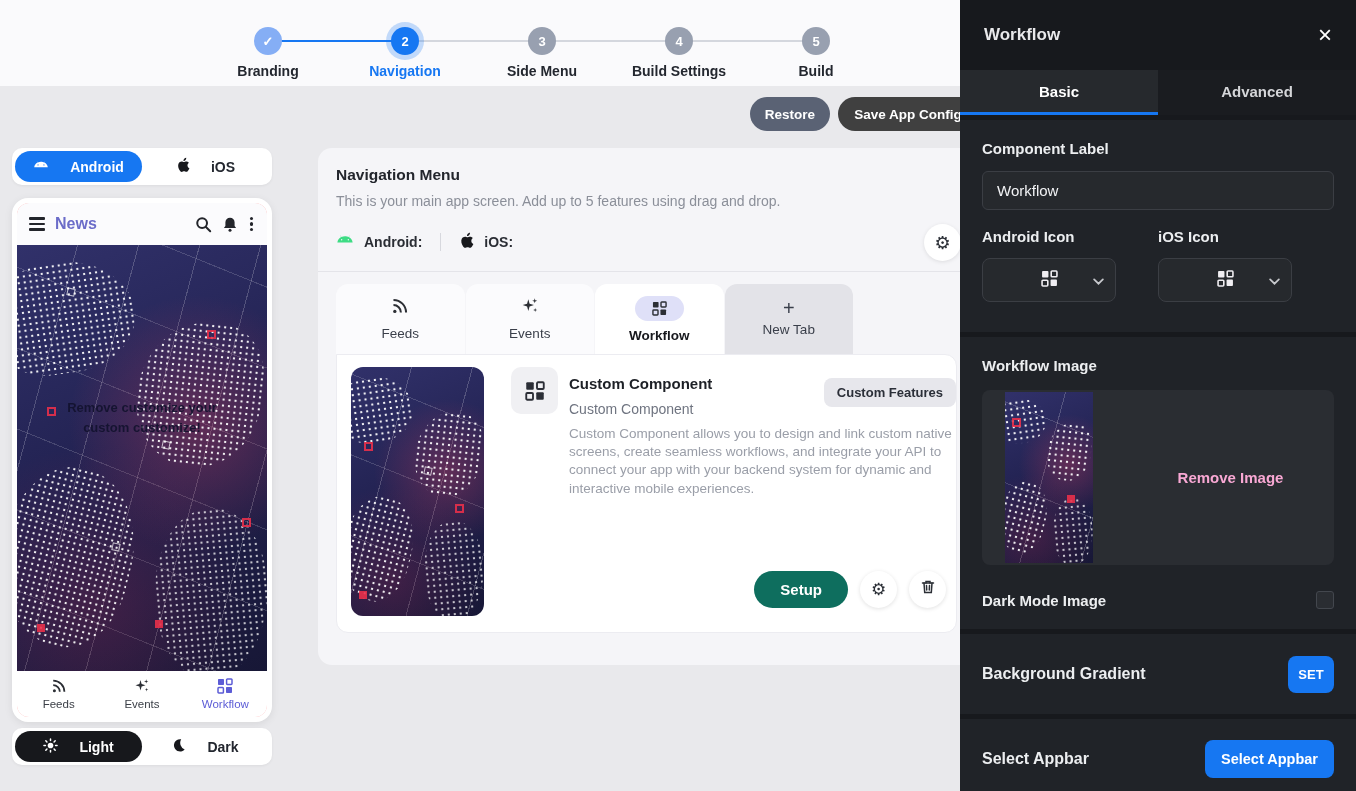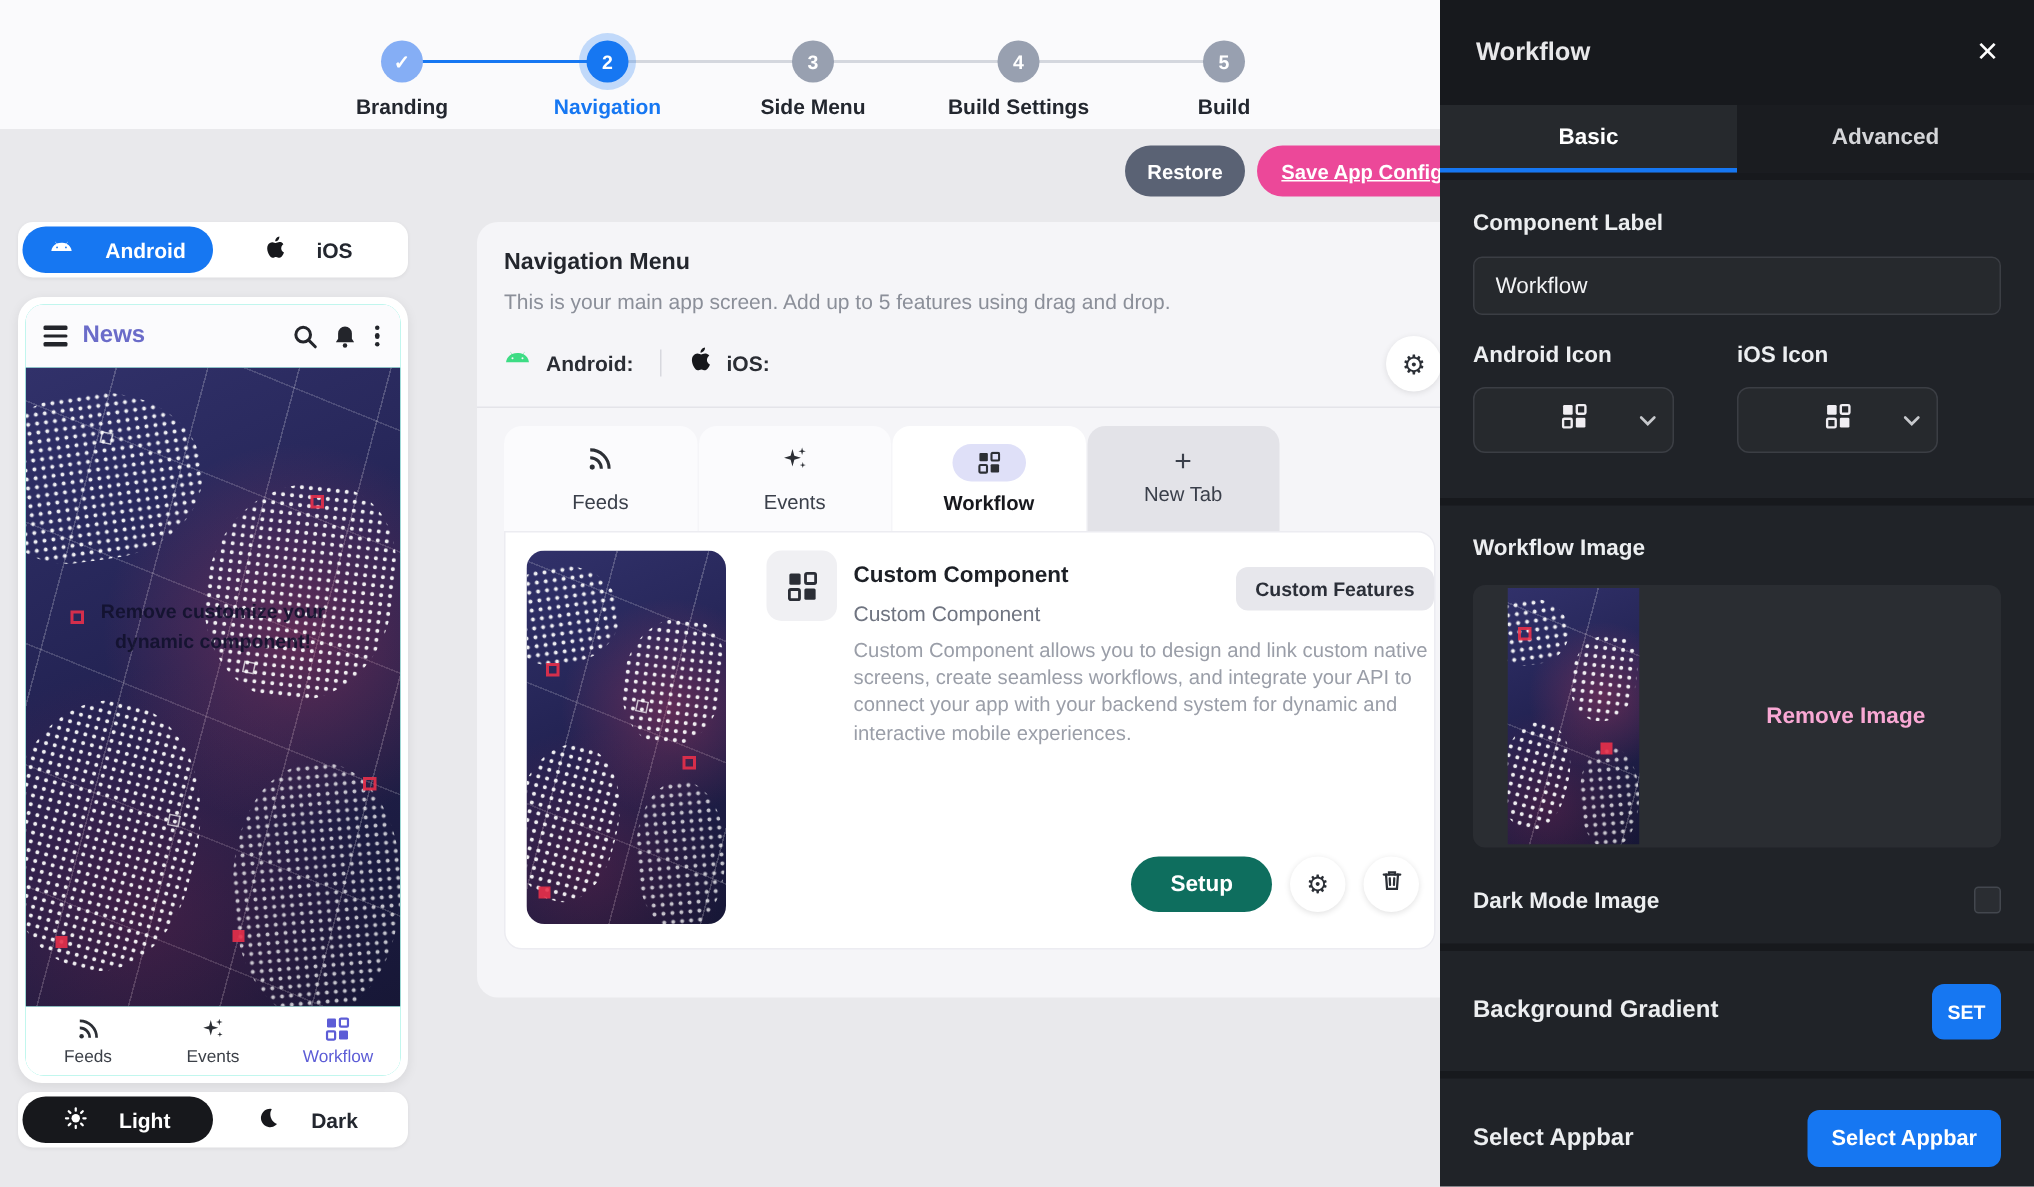--- a/index.html
+++ b/index.html
@@ -17,33 +17,33 @@
     align-items:center; justify-content:center; color:#fff; font-weight:bold; font-size:13px; position:relative; }
   .step.completed .step-circle { background:#85aef5; }
   .step.active .step-circle { background:#1677f2; box-shadow:0 0 0 5px rgba(22,119,242,.25); }
   .step.upcoming .step-circle { background:#98a0b0; }
   .step-label { font-size:14px; font-weight:bold; color:#23272f; }
   .step.active .step-label { color:#1677f2; }
 
   .pill-btn { position:absolute; top:97px; height:34px; border:none; border-radius:17px;
     color:#fff; font-weight:bold; font-size:13.5px; cursor:pointer; font-family:inherit; }
   #restore-btn { left:750px; width:80px; background:#5a6274; }
-  #save-btn { left:838px; width:140px; background:#ec4899;text-decoration:underline; }
+  #save-btn { left:838px; width:140px; background:#404040; }
 
   
   .seg-toggle { position:absolute; left:12px; width:260px; height:37px; background:#fff;
     border-radius:10px; display:flex; align-items:center; padding:3px; box-shadow:0 1px 3px rgba(0,0,0,.06); }
   .seg-half { flex:1; height:31px; border-radius:16px; display:flex; align-items:center;
     justify-content:center; gap:21px; font-size:14px; font-weight:bold; color:#23272f; cursor:pointer; }
   .seg-half.on-blue { background:#1677f2; color:#fff; }
   .seg-half.on-black { background:#17181c; color:#fff; }
 
   #phone { position:absolute; left:12px; top:198px; width:260px; height:524px; background:#fff;
     border-radius:16px; padding:5px; box-shadow:0 2px 8px rgba(0,0,0,.08); }
-  #phone-inner { width:100%; height:100%; border-radius:12px; overflow:hidden; display:flex; flex-direction:column; background:#5eead4; }
+  #phone-inner { width:100%; height:100%; border-radius:12px; overflow:hidden; display:flex; flex-direction:column; background:#fca5a5; }
   #phone-appbar { height:42px; background:#fbfbfd; display:flex; align-items:center; padding:0 12px; gap:10px; flex:0 0 auto; }
   #phone-title { color:#6b6cc9; font-weight:bold; font-size:16px; flex:1; }
   .hamburger { display:flex; flex-direction:column; gap:3px; cursor:pointer; }
   .hamburger span { width:16px; height:2.4px; background:#23252b; border-radius:1px; }
   .appbar-icon { color:#23252b; cursor:pointer; display:flex; align-items:center; }
   .kebab { display:flex; flex-direction:column; gap:2.5px; padding:0 2px; cursor:pointer; }
   .kebab i { width:3.2px; height:3.2px; background:#23252b; border-radius:50%; }
 
   #phone-image { flex:1; position:relative; overflow:hidden; }
   .overlay-text { position:absolute; left:0; right:0; top:36%; text-align:center;
@@ -248,21 +248,21 @@
         <span class="redsq solid" style="left:8%; top:89%;"></span>
         <span class="redsq" style="left:76%; top:20%;"></span>
         <span class="redsq solid" style="left:55%; top:88%;"></span>
         <span class="redsq" style="left:90%; top:64%;"></span>
         <span class="whitesq" style="left:20%; top:10%;"></span>
         <span class="whitesq" style="left:58%; top:46%;"></span>
         <span class="whitesq" style="left:38%; top:70%;"></span>
       </div>
       <div class="overlay-text">
         <div>Remove customize your</div>
-        <div>dynamic component!</div>
+        <div>custom customize!</div>
       </div>
     </div>
     <div id="phone-nav">
       <div class="pnav-item">
         <span>
           <svg width="16" height="16" viewBox="0 0 16 16" fill="none" stroke="currentColor" stroke-width="1.8">
               <path d="M2.2 7.2a6.6 6.6 0 0 1 6.6 6.6"></path>
               <path d="M2.2 2.6a11.2 11.2 0 0 1 11.2 11.2"></path>
               <circle cx="3.4" cy="12.8" r="1.5" fill="currentColor" stroke="none"></circle>
             </svg>

